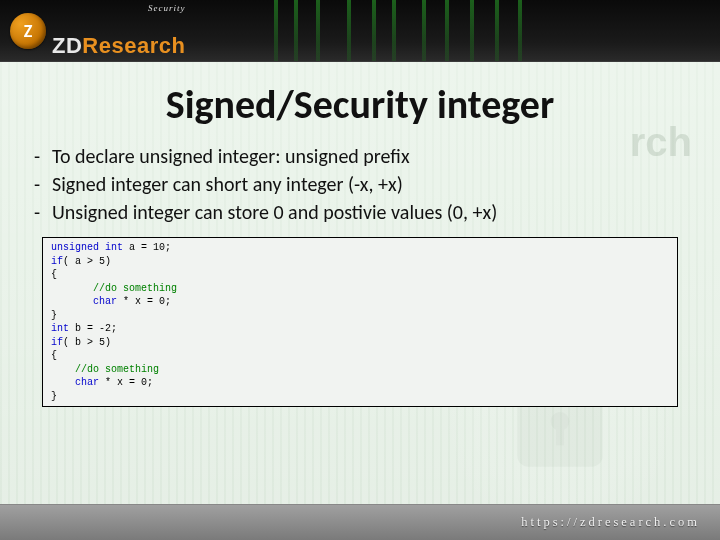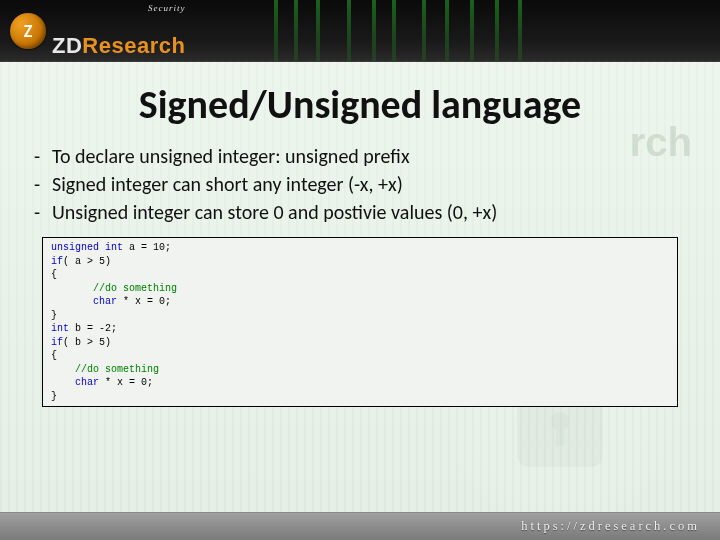--- a/index.html
+++ b/index.html
@@ -97,21 +97,21 @@
     font-family: Consolas, "Courier New", monospace;
     font-size: 10px;
     line-height: 1.35;
     white-space: pre;
   }
   .kw { color: #0000cc; }
   .cmt { color: #008000; }
   .footer {
     position: absolute;
     left: 0; right: 0; bottom: 0;
-    height: 28px;
+    height: 36px;
     background: linear-gradient(180deg, #a0a0a0 0%, #7a7a7a 100%);
     border-top: 1px solid #888;
     display: flex;
     justify-content: flex-end;
     align-items: center;
     padding-right: 20px;
   }
   .footer-url {
     font-family: Georgia, serif;
     font-size: 12.5px;
@@ -173,21 +173,21 @@
         <span style="left:47%"></span>
       <span style="left:58%"></span>
         <span style="left:66%"></span>
         <span style="left:75%"></span>
       <span style="left:84%"></span>
         <span style="left:92%"></span>
     </div>
   </div>
 
   <div class="content">
-    <h1 class="title">Signed/Unsigned language</h1>
+    <h1 class="title">Signed/Security integer</h1>
 
     <ul class="bullets">
       <li>To declare unsigned integer: unsigned prefix</li>
       <li>Signed integer can short any integer (-x, +x)</li>
       <li>Unsigned integer can store 0 and postivie values (0, +x)</li>
     </ul>
 
     <div class="codebox"><span class="kw">unsigned int</span><span> a = 10;</span>
 <span class="kw">if</span><span>( a &gt; 5)</span>
 <span>{</span>

